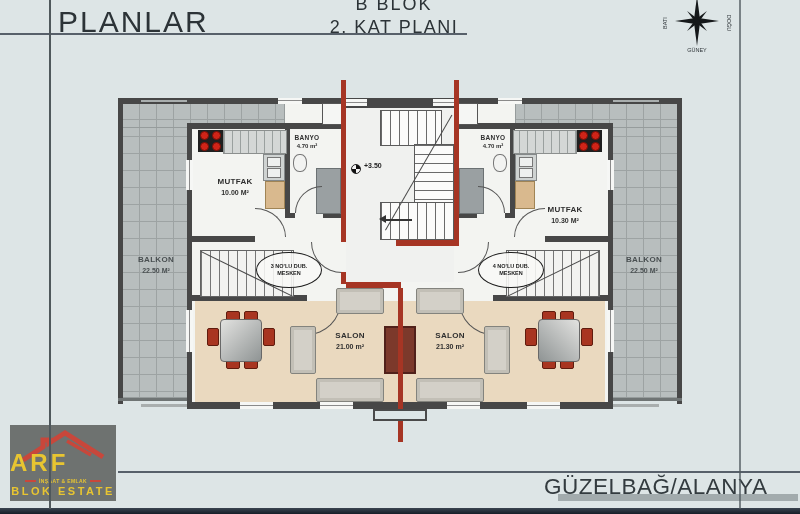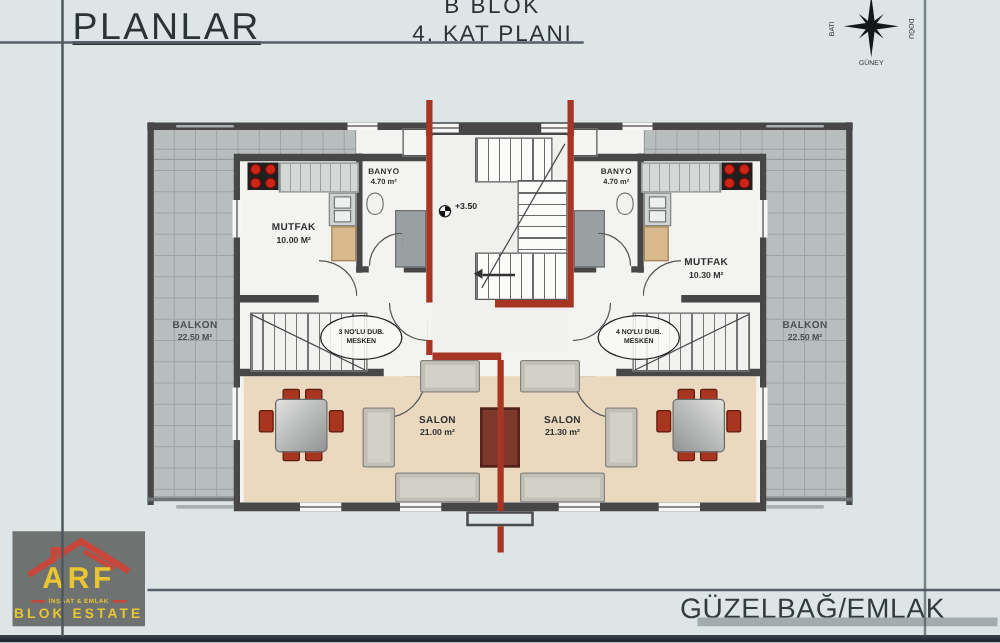--- a/index.html
+++ b/index.html
@@ -68,39 +68,39 @@
   .oval{border:1.5px solid #1c1c1c;border-radius:50%;background:rgba(248,248,246,.88);
     display:flex;flex-direction:column;align-items:center;justify-content:center;
     font-size:5.5px;font-weight:bold;color:#1c1c1c;line-height:1.25;text-align:center;}
   .lvltext{font-size:7px;font-weight:bold;color:#222;}
   .lvlsym{width:10px;height:10px;border-radius:50%;border:1px solid #222;box-sizing:border-box;
     background:conic-gradient(#111 0 90deg,#f4f4f4 90deg 180deg,#111 180deg 270deg,#f4f4f4 270deg);}
   .arrowline{background:#333;height:1.5px;}
   .arrowhead{width:0;height:0;border-right:7px solid #333;border-top:4px solid transparent;border-bottom:4px solid transparent;}
   
   .logo{position:absolute;left:10px;top:425px;width:106px;height:76px;background:#6e7270;}
-  .brand{position:absolute;left:0;top:24px;width:100%;text-align:center;color:#e8c531;
+  .brand{position:absolute;left:0;top:24px;width:100%;color:#e8c531;
     font-size:24px;font-weight:800;letter-spacing:3px;}
   .tagrow{position:absolute;left:0;top:53px;width:100%;display:flex;justify-content:center;align-items:center;gap:3px;}
   .tdash{width:11px;height:2px;background:#c8473b;}
   .tagtext{font-size:5px;color:#e8c531;font-weight:bold;letter-spacing:.4px;}
   .subtitle{position:absolute;left:0;top:60px;width:100%;text-align:center;color:#e8c531;
     font-size:11px;font-weight:bold;letter-spacing:2.5px;}
   .graystrip{background:#a2abad;}
   .bottombar{background:linear-gradient(#3a4450,#161e28);}
 </style>
 </head>
 <body>
 
 <div class="sheet">
 
-  <div class="a title" style="left:58px;top:5px;text-decoration:underline;">PLANLAR</div>
+  <div class="a title" style="left:58px;top:5px;">PLANLAR</div>
   <div class="a blocktitle" style="left:288px;top:-7px;width:212px;">
     <div class="bt1">B BLOK</div>
-    <div class="bt2">4. KAT PLANI</div>
+    <div class="bt2">2. KAT PLANI</div>
   </div>
   <div class="a hline" style="left:0;top:33px;width:467px;height:1.5px;"></div>
 
   <svg class="a" style="left:658px;top:-6px;" width="78" height="62" viewBox="0 0 78 62">
     <g fill="#15181a">
       <path d="M39,2 L42.2,27 L39,52 L35.8,27 Z"></path>
       <path d="M17,27 L39,23.8 L61,27 L39,30.2 Z"></path>
       <g transform="rotate(45 39 27)">
         <path d="M39,13 L41,27 L39,41 L37,27 Z"></path>
         <path d="M25,27 L39,25 L53,27 L39,29 Z"></path>
@@ -288,21 +288,21 @@
     <div class="a red" style="left:226px;top:0;width:5px;height:162px;"></div>
     <div class="a red" style="left:226px;top:192px;width:5px;height:12px;"></div>
     <div class="a red" style="left:339px;top:0;width:5px;height:160px;"></div>
     <div class="a red" style="left:231px;top:202px;width:55px;height:6px;"></div>
     <div class="a red" style="left:281px;top:160px;width:63px;height:6px;"></div>
     <div class="a red" style="left:283px;top:208px;width:5px;height:154px;"></div>
     <div class="a protr" style="left:258px;top:329px;width:54px;height:12px;"></div>
   </div>
 
   <div class="a hline" style="left:118px;top:471px;width:682px;height:1.5px;"></div>
-  <div class="a loc" style="left:544px;top:474px;">GÜZELBAĞ/EMLAK</div>
+  <div class="a loc" style="left:544px;top:474px;">GÜZELBAĞ/ALANYA</div>
   <div class="a graystrip" style="left:558px;top:494px;width:240px;height:7px;"></div>
   <div class="a bottombar" style="left:0;top:508px;width:800px;height:6px;"></div>
 
   <div class="logo">
     <svg style="position:absolute;left:5px;top:3px;" width="96" height="34" viewBox="0 0 96 34">
       <path d="M8,32 L28,19 L28,12 L34,12 L34,15 L50,5 L88,29" fill="none" stroke="#c8473b" stroke-width="5"></path>
       <path d="M52,13 L76,27" fill="none" stroke="#c8473b" stroke-width="3.5"></path>
     </svg>
     <div class="brand">ARF</div>
     <div class="tagrow">

